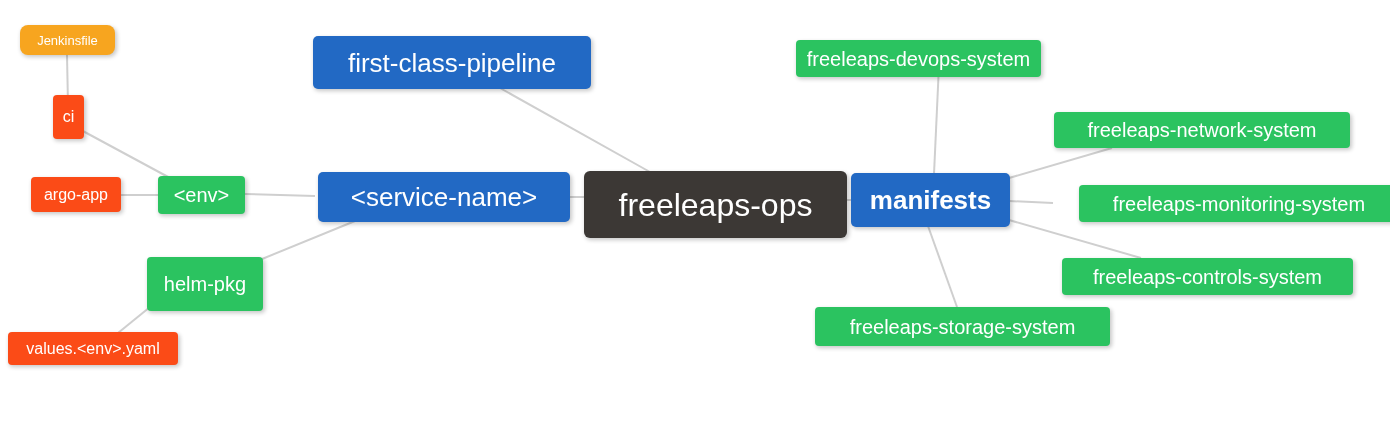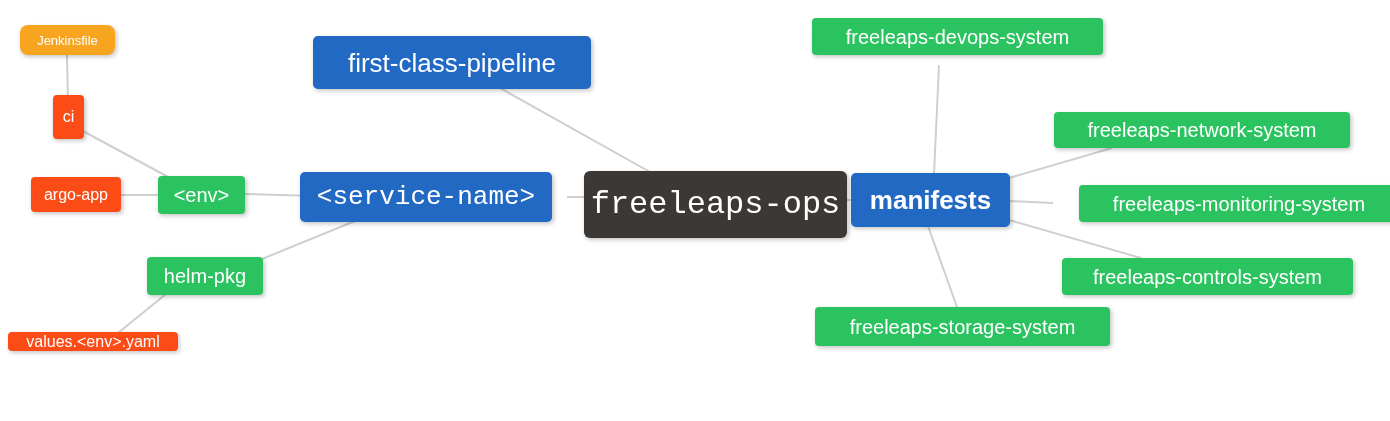--- a/index.html
+++ b/index.html
@@ -69,33 +69,33 @@
   </svg>
 
   <div class="node tier-orange" style="left:20px;  top:25px;  width:95px;  height:30px;">Jenkinsfile</div>
 
   <div class="node tier-red" style="left:53px;  top:95px; width:31px;  height:44px;">ci</div>
 
   <div class="node tier-red" style="left:31px;  top:177px; width:90px;  height:35px;">argo-app</div>
 
   <div class="node tier-green" style="left:158px; top:176px; width:87px;  height:38px;">&lt;env&gt;</div>
 
-  <div class="node tier-green" style="left:147px; top:257px; width:116px; height:38px;">helm-pkg</div>
+  <div class="node tier-green" style="left:147px; top:257px; width:116px; height:54px;">helm-pkg</div>
 
-  <div class="node tier-red" style="left:8px;   top:332px; width:170px; height:19px;">values.&lt;env&gt;.yaml</div>
+  <div class="node tier-red" style="left:8px;   top:332px; width:170px; height:33px;">values.&lt;env&gt;.yaml</div>
 
   <div class="node tier-branch" style="left:313px; top:36px;  width:278px; height:53px;">first-class-pipeline</div>
 
-  <div class="node tier-branch" style="left:300px; top:172px; width:252px; height:50px;font-family:Liberation Mono, monospace;">&lt;service-name&gt;</div>
+  <div class="node tier-branch" style="left:318px; top:172px; width:252px; height:50px;">&lt;service-name&gt;</div>
 
-  <div class="node tier-root" style="left:584px; top:171px; width:263px; height:67px;font-family:Liberation Mono, monospace;">freeleaps-ops</div>
+  <div class="node tier-root" style="left:584px; top:171px; width:263px; height:67px;">freeleaps-ops</div>
 
   <div class="node tier-branch" style="left:851px; top:173px; width:159px; height:54px;font-weight:bold;">manifests</div>
 
-  <div class="node tier-green" style="left:796px;  top:18px;  width:291px; height:37px;margin-left:16px;">freeleaps-devops-system</div>
+  <div class="node tier-green" style="left:796px;  top:40px;  width:245px; height:37px;">freeleaps-devops-system</div>
 
   <div class="node tier-green" style="left:1054px; top:112px; width:296px; height:36px;">freeleaps-network-system</div>
 
   <div class="node tier-green" style="left:1052px; top:185px; width:320px; height:37px;margin-left:27px;">freeleaps-monitoring-system</div>
 
   <div class="node tier-green" style="left:1062px; top:258px; width:291px; height:37px;">freeleaps-controls-system</div>
 
   <div class="node tier-green" style="left:815px;  top:307px; width:295px; height:39px;">freeleaps-storage-system</div>
 
 </div>

